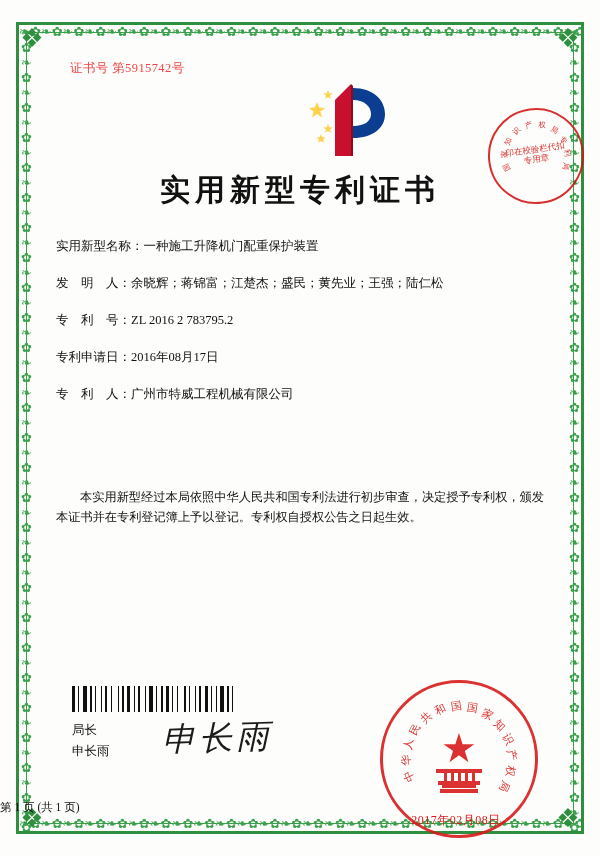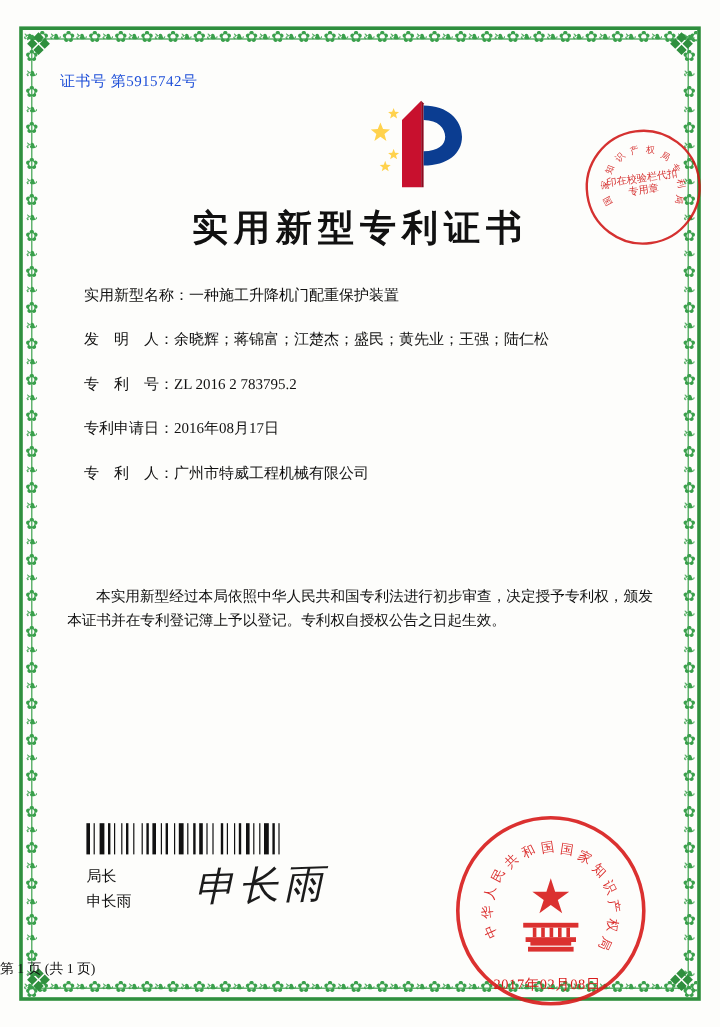--- a/index.html
+++ b/index.html
@@ -93,23 +93,23 @@
 
   
   .content {
     position: absolute;
     left: 50px;
     top: 60px;
     width: 500px;
   }
   .cert-no {
     font-size: 12.5px;
-    color: #1d4ed8;
+    color: #ef4444;
     letter-spacing: 0.4px;
-    margin-left: 0;
+    margin-left: 20px;
   }
   .logo-wrap {
     position: absolute;
     left: 245px;
     top: 22px;
     width: 110px;
     height: 76px;
   }
   .title {
     position: absolute;
@@ -131,21 +131,20 @@
   }
   .field {
     font-size: 12.5px;
     color: #111;
     margin-bottom: 21px;
     line-height: 16px;
     white-space: nowrap;
   }
   .field .lab {
     display: inline-block;
-    margin-left: 14px;
   }
   .field .val {
     display: inline;
     margin-top: 36px;
   }
   .body-text {
     position: absolute;
     left: 6px;
     top: 428px;
     width: 488px;

